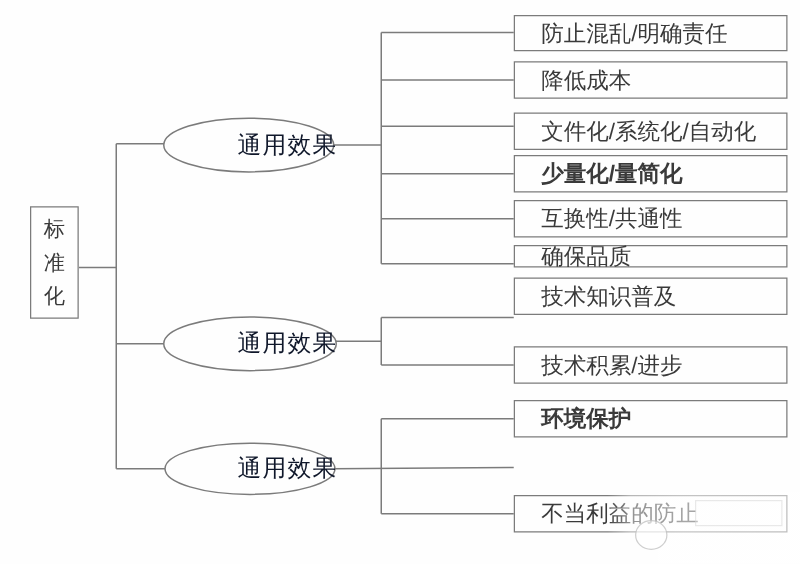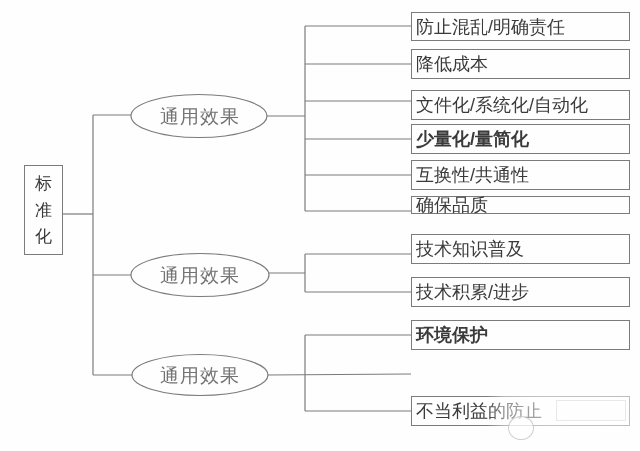--- a/index.html
+++ b/index.html
@@ -8,35 +8,35 @@
     font-family:"Liberation Sans", sans-serif;overflow:hidden;
   }
   .connectors{position:absolute;left:0;top:0;width:640px;height:451px;}
   .root-box{
     position:absolute;left:24px;top:165px;width:39px;height:90px;
     border:1px solid #7b7b7b;box-sizing:border-box;background:#fefefe;
     display:flex;flex-direction:column;align-items:center;justify-content:space-evenly;
     font-size:17px;color:#3a3a3a;line-height:1;
   }
   .ellipse-label{
-    position:absolute;width:140px;text-align:center;
-    font-size:19px;letter-spacing:1px;color:#737373;line-height:1;
+    position:absolute;width:140px;text-align:right;
+    font-size:19px;letter-spacing:1px;color:#0f172a;line-height:1;
   }
   .el1{left:130px;top:107px;}
   .el2{left:130px;top:266px;}
   .el3{left:130px;top:366px;}
   .leaf{
     position:absolute;left:411px;width:219px;height:30px;
     border:1px solid #7b7b7b;box-sizing:border-box;background:transparent;
-    display:flex;align-items:center;padding-left:4px;
+    display:flex;align-items:center;padding-left:21px;
     font-size:18px;color:#3a3a3a;line-height:1;white-space:nowrap;
   }
   .b1{top:12px;height:29px;} .b2{top:49px;} .b3{top:90px;}
   .b4{top:124px;font-weight:bold;} .b5{top:160px;} .b6{top:196px;height:18px;}
-  .b7{top:234px;text-align:center;} .b8{top:277px;}
+  .b7{top:222px;text-align:center;} .b8{top:277px;}
   .b9{top:320px;font-weight:bold;} .b10{top:359px;} .b11{top:396px;}
   .wm-haze{
     position:absolute;left:486px;top:393px;width:154px;height:58px;
     background:linear-gradient(90deg, rgba(255,255,255,0) 0%, rgba(255,255,255,0.45) 12%, rgba(255,255,255,0.55) 40%, rgba(255,255,255,0.5) 100%);
     pointer-events:none;
   }
   .wm-circle{
     position:absolute;left:508px;top:416px;width:24px;height:22px;
     border:1px solid rgba(165,165,165,0.55);border-radius:50%;
     background:rgba(255,255,255,0.6);pointer-events:none;

